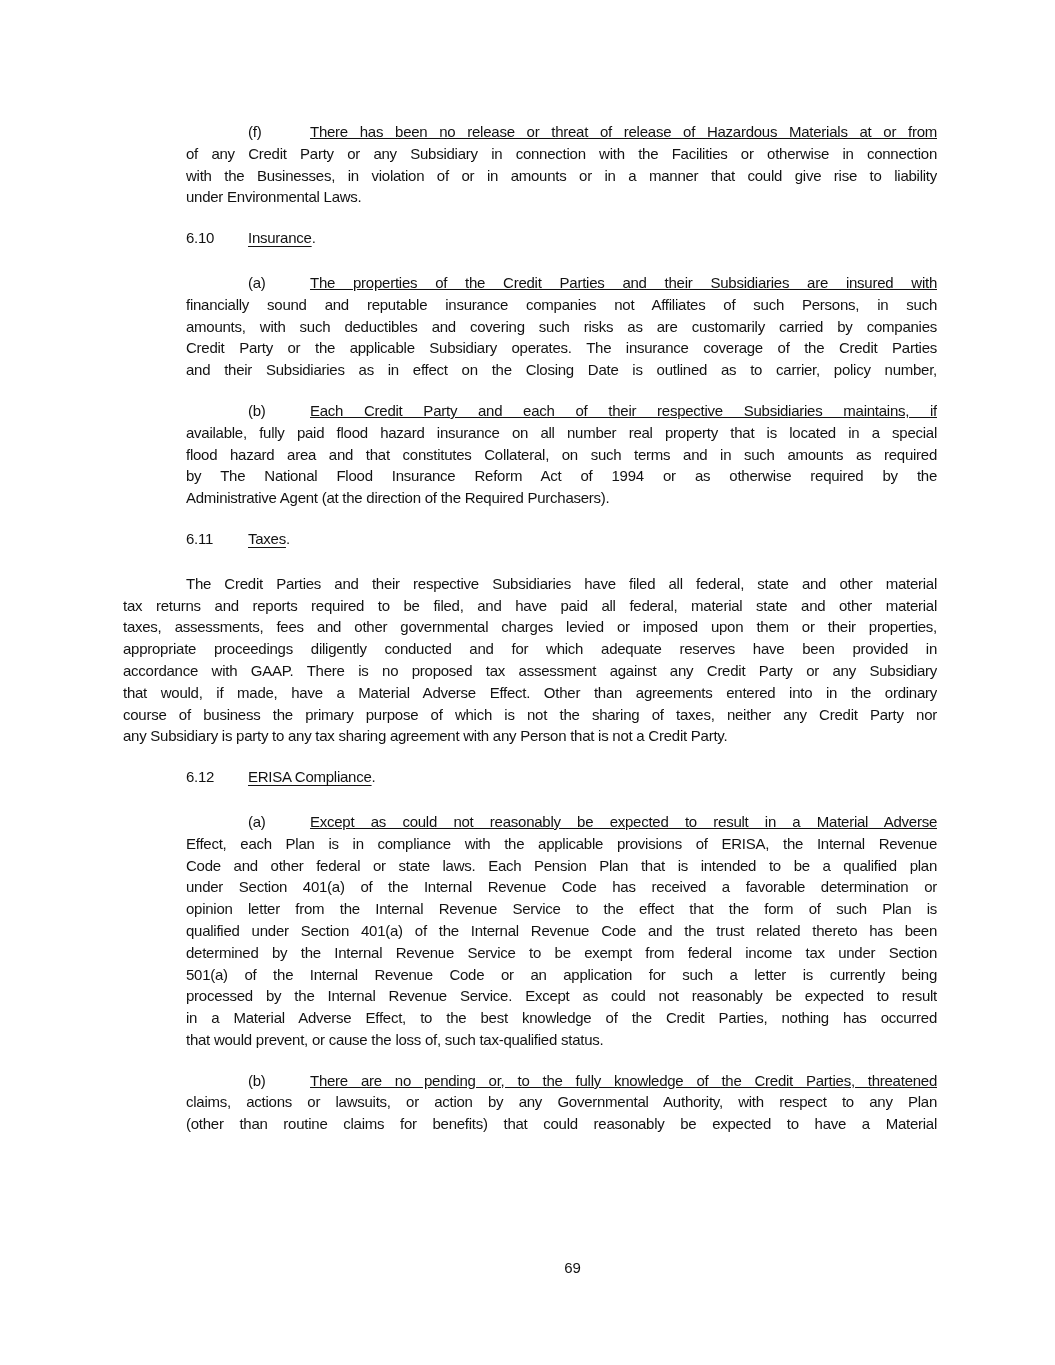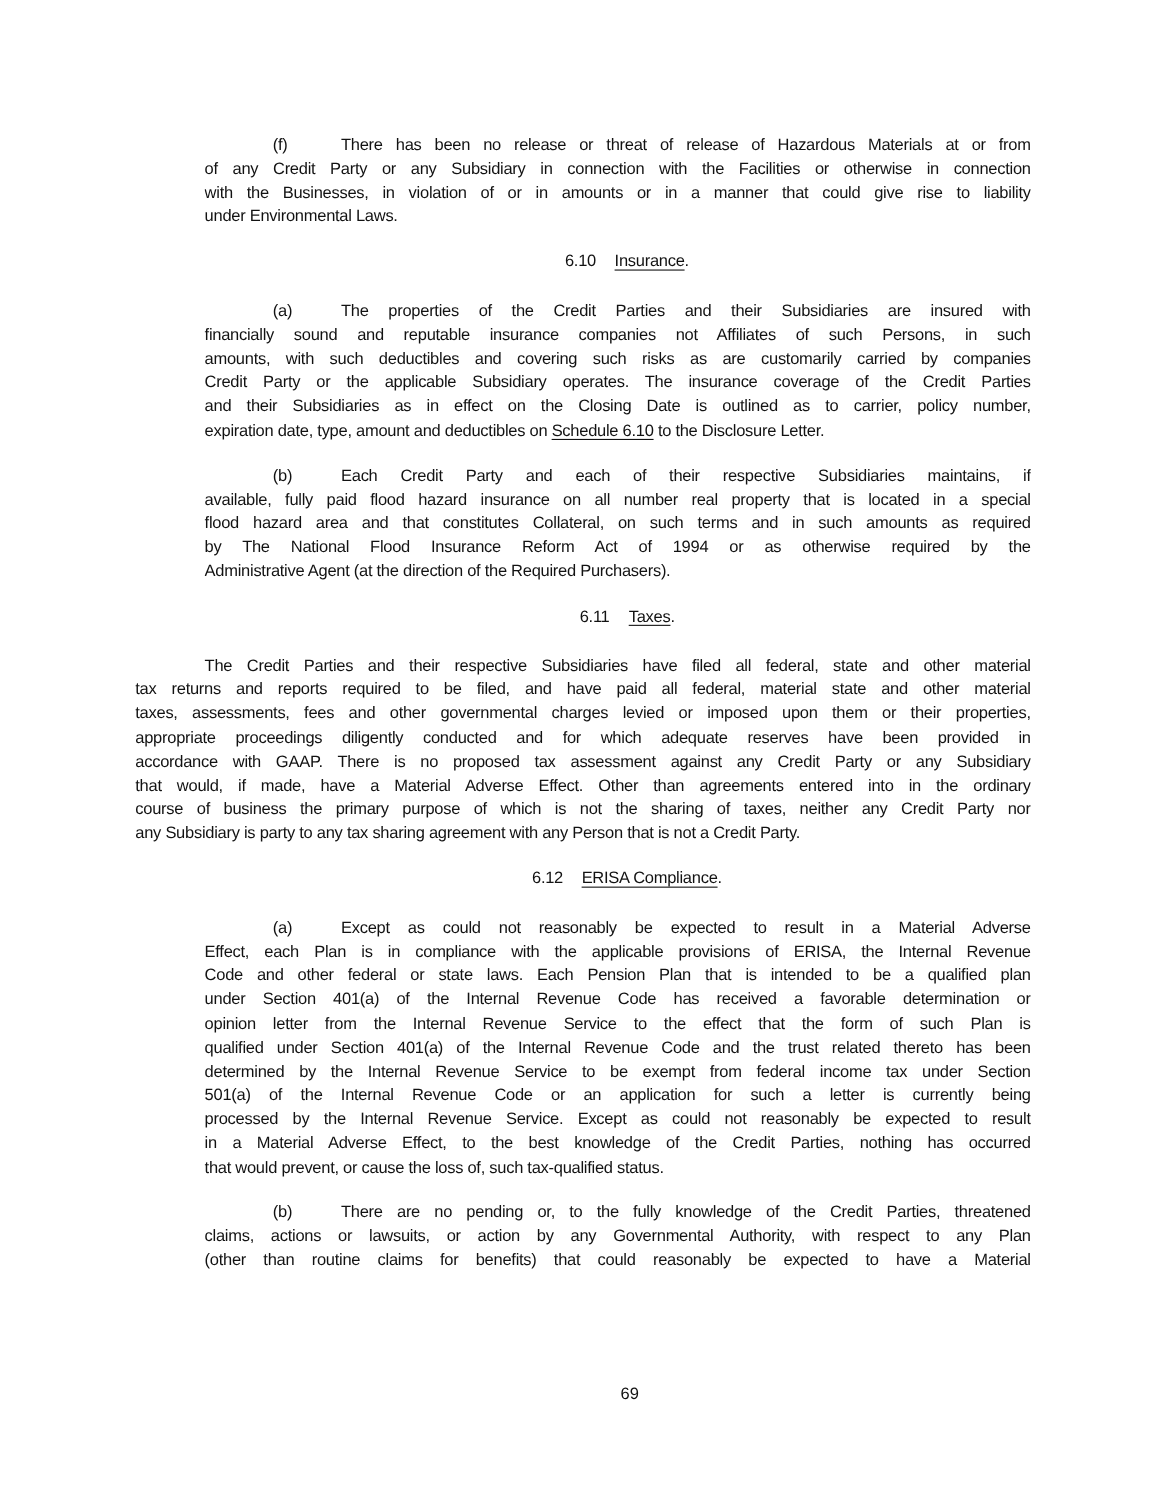--- a/index.html
+++ b/index.html
@@ -21,24 +21,24 @@
   }
   .para { margin:0 0 19px 0; }
   .indent { margin-left:63px; }          
   .line {
     text-align:justify;
     text-align-last:justify;
     height:21.8px;
     overflow:hidden;
   }
   .line.end { text-align-last:left; }
-  .first { padding-left:62px; }          
+  .first { padding-left:62px;text-decoration:underline; }          
   .tindent { padding-left:63px; }        
   .plabel { display:inline-block; width:62px; }
-  .heading { margin:0 0 23px 63px; height:21.8px; white-space:nowrap;text-align:center; }
+  .heading { margin:0 0 23px 63px; height:21.8px; white-space:nowrap; }
   .hnum { display:inline-block; width:62px; }
   .htitle, .uref { text-decoration:underline; text-underline-offset:2.5px; }
   .page-num {
     position:absolute;
     left:0; top:1259px; width:100%;
     text-align:center;
     font-size:15px;
     letter-spacing:0;
     padding-left:45px;
   }
@@ -57,21 +57,20 @@
     </div>
 
     <div class="heading"><span class="hnum">6.10</span><span class="htitle">Insurance</span><span>.</span></div>
 
     <div class="para indent">
       <div class="line first"><span class="plabel">(a)</span><span>The properties of the Credit Parties and their Subsidiaries are insured with</span></div>
       <div class="line">financially sound and reputable insurance companies not Affiliates of such Persons, in such</div>
       <div class="line">amounts, with such deductibles and covering such risks as are customarily carried by companies</div>
       <div class="line">Credit Party or the applicable Subsidiary operates. The insurance coverage of the Credit Parties</div>
       <div class="line">and their Subsidiaries as in effect on the Closing Date is outlined as to carrier, policy number,</div>
-      <div class="line end"><span>expiration date, type, amount and deductibles on </span><span class="uref">Schedule 6.10</span><span> to the Disclosure Letter.</span></div>
     </div>
 
     <div class="para indent">
       <div class="line first"><span class="plabel">(b)</span><span>Each Credit Party and each of their respective Subsidiaries maintains, if</span></div>
       <div class="line">available, fully paid flood hazard insurance on all number real property that is located in a special</div>
       <div class="line">flood hazard area and that constitutes Collateral, on such terms and in such amounts as required</div>
       <div class="line">by The National Flood Insurance Reform Act of 1994 or as otherwise required by the</div>
       <div class="line end">Administrative Agent (at the direction of the Required Purchasers).</div>
     </div>
 

